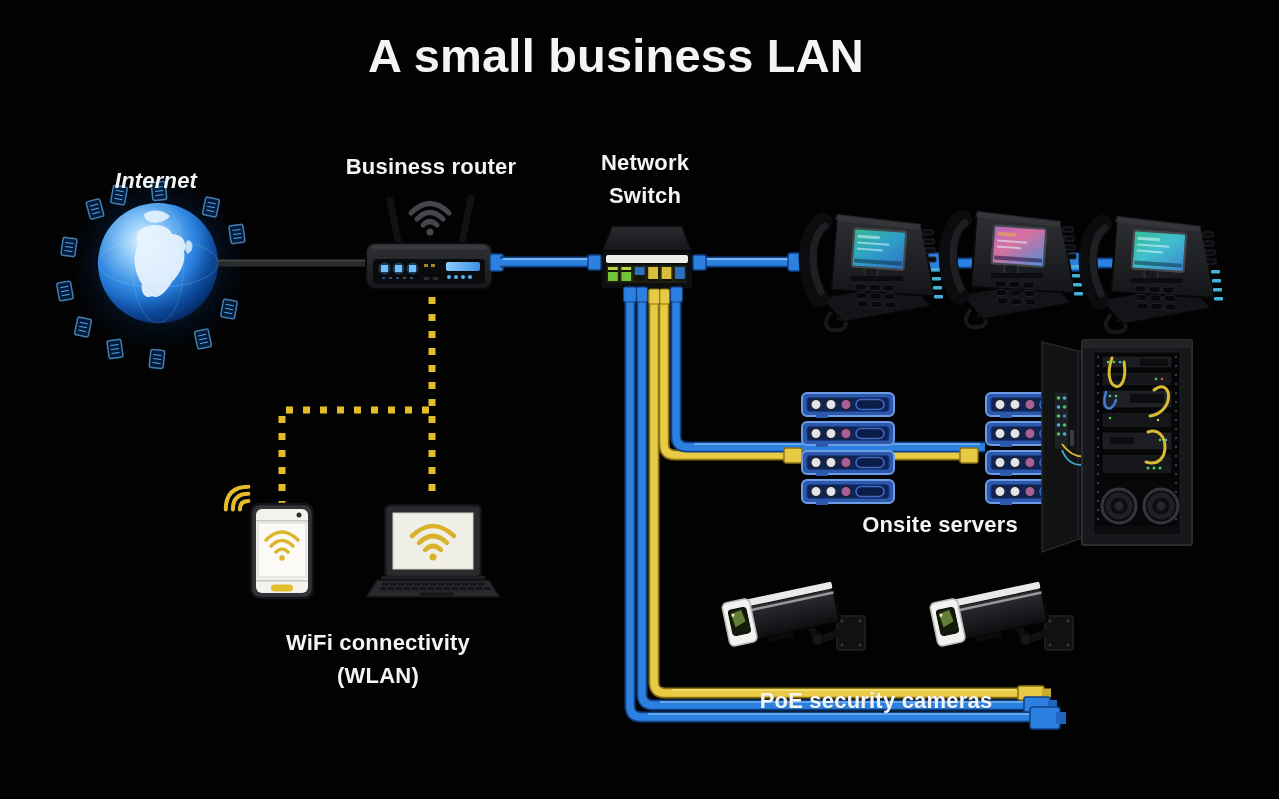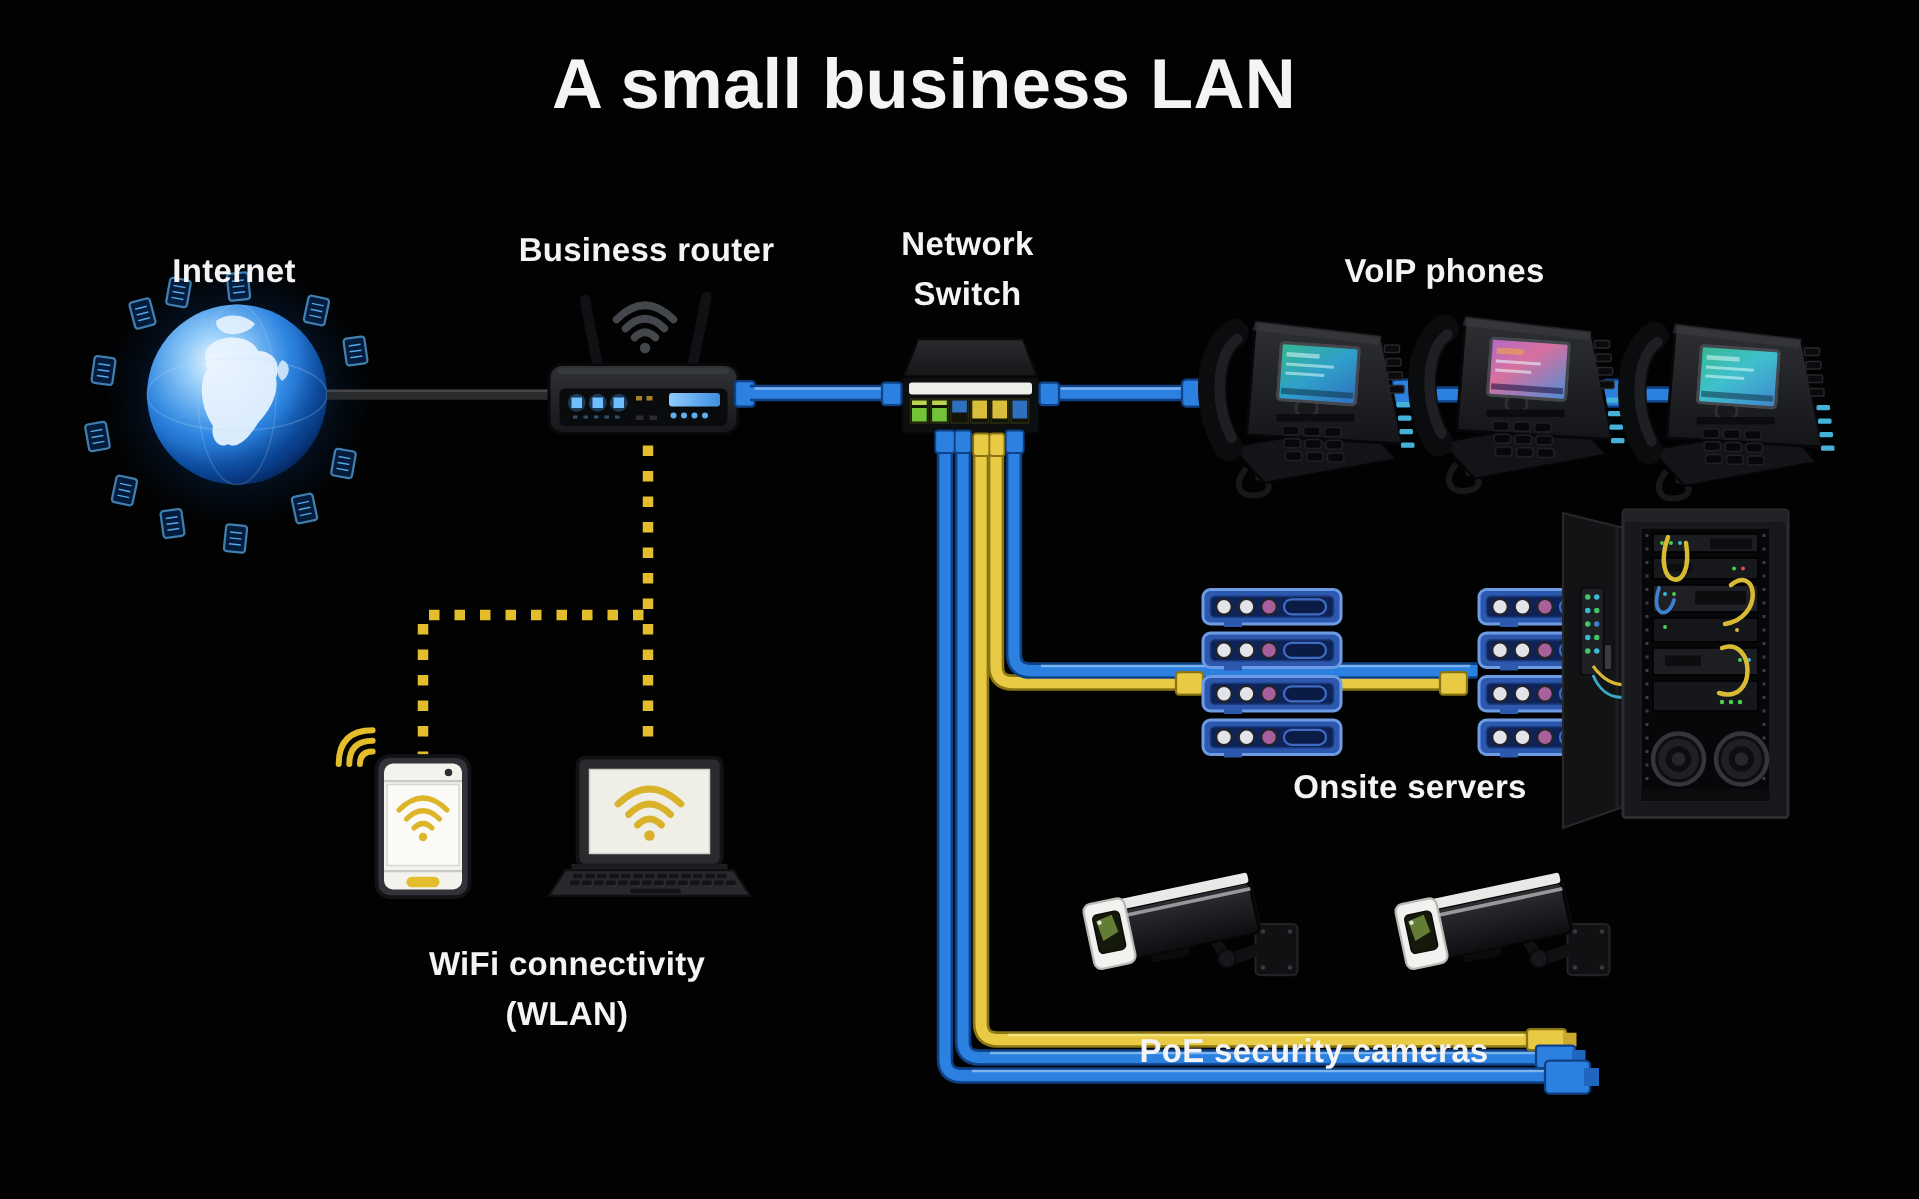--- a/index.html
+++ b/index.html
@@ -492,27 +492,26 @@
           <rect x="460" y="587" width="6.5" height="3" rx="0.8"></rect>
           <rect x="468" y="587" width="6.5" height="3" rx="0.8"></rect>
           <rect x="476" y="587" width="6.5" height="3" rx="0.8"></rect>
           <rect x="484" y="587" width="6.5" height="3" rx="0.8"></rect>
     </g>
     <rect x="420" y="592.5" width="34" height="3" rx="1.5" fill="#131418"></rect>
   </g>
 </svg>
 
 <div class="lbl lbl-title" style="left:616px;top:28px;">A small business LAN</div>
-<div class="lbl lbl-node" style="left:156px;top:164px;">Internet</div>
+<div class="lbl lbl-node" style="left:156px;top:164px;font-style:italic;">Internet</div>
 <div class="lbl lbl-node" style="left:645px;top:146px;">
   <div>Network</div>
   <div>Switch</div>
 </div>
 <div class="lbl lbl-node" style="left:431px;top:150px;">Business router</div>
-<div class="lbl lbl-node" style="left:963px;top:164px;">VoIP phones</div>
 <div class="lbl lbl-node" style="left:940px;top:508px;text-align:center;">Onsite servers</div>
 <div class="lbl lbl-node" style="left:378px;top:626px;">
   <div>WiFi connectivity</div>
   <div>(WLAN)</div>
 </div>
 <div class="lbl lbl-node" style="left:876px;top:684px;">PoE security cameras</div>
 
 </div>
 
 </body></html>

